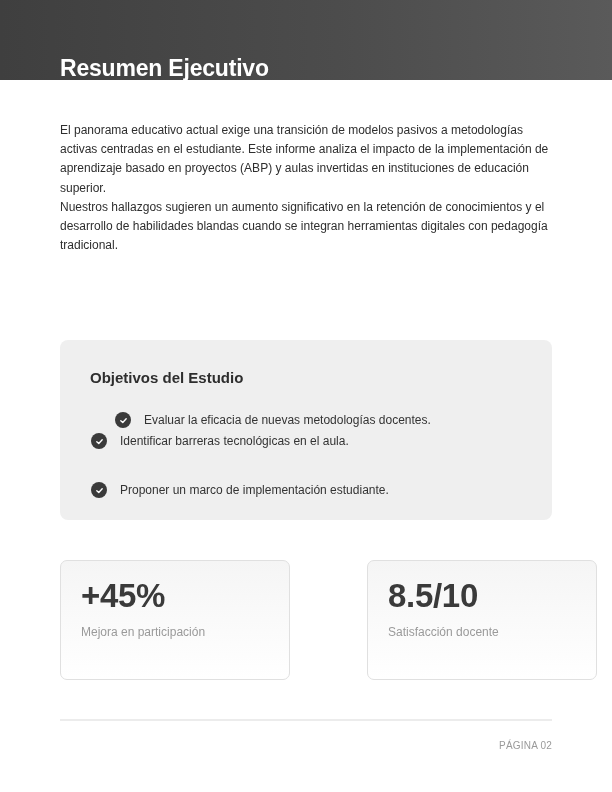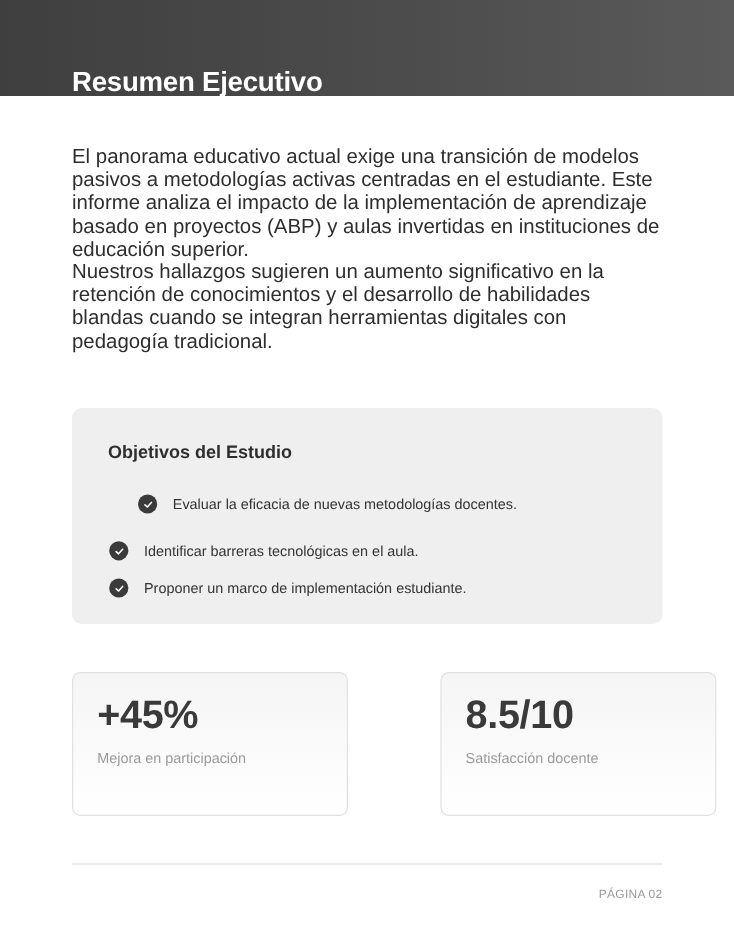--- a/index.html
+++ b/index.html
@@ -10,34 +10,34 @@
       position: absolute; left: 0; top: 0; width: 612px; height: 80px;
       background: linear-gradient(90deg, #3f3f3f 0%, #4c4c4c 55%, #5a5a5a 100%);
     }
     .header-title {
       position: absolute; left: 60px; top: 26px;
       font-size: 23px; font-weight: bold; color: #ffffff; letter-spacing: -0.2px; margin-top: 29px;
     }
 
     .intro {
       position: absolute; left: 60px; top: 121px; width: 495px;
-      font-size: 17px; line-height: 19.2px; color: #2e2e2e;
+      font-size: 12px; line-height: 19.2px; color: #2e2e2e;
     }
 
     .objectives {
       position: absolute; left: 60px; top: 340px; width: 492px; height: 180px;
       background: #efefef; border-radius: 8px;
     }
     .objectives-title {
       position: absolute; left: 30px; top: 29px;
       font-size: 15px; font-weight: bold; color: #2e2e2e;
     }
     .obj-item { position: absolute; left: 31px; height: 18px; display: flex; align-items: center; }
     .obj-item:nth-of-type(1) { top: 71px; margin-left: 24px; }
-    .obj-item:nth-of-type(2) { top: 110px; }
+    .obj-item:nth-of-type(2) { top: 92px; }
     .obj-item:nth-of-type(3) { top: 141px; }
     .check {
       width: 16px; height: 16px; border-radius: 50%; background: #3a3a3a;
       display: flex; align-items: center; justify-content: center; margin-right: 13px; flex-shrink: 0;
     }
     .check svg { width: 9px; height: 9px; }
     .obj-text { font-size: 12px; color: #333333; }
 
     .stat-card {
       position: absolute; top: 560px; width: 230px; height: 120px;

